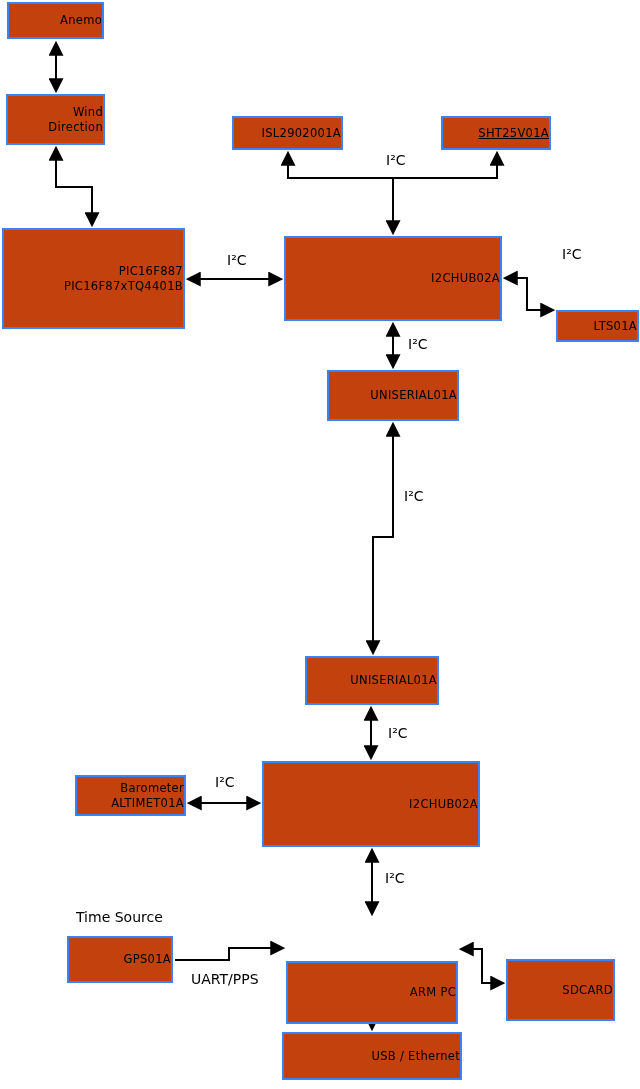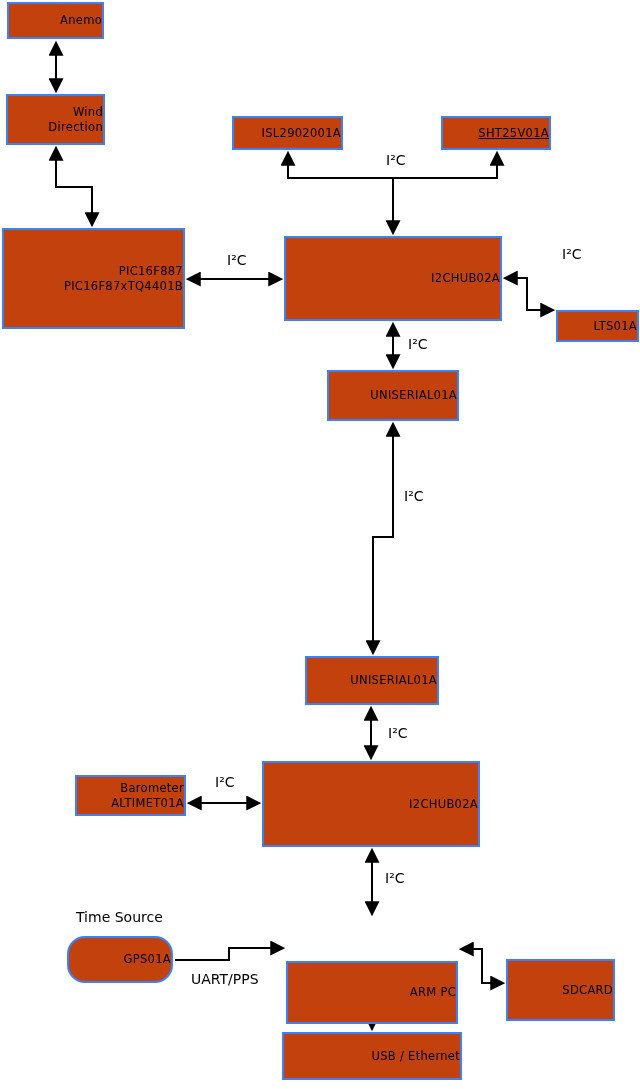--- a/index.html
+++ b/index.html
@@ -110,21 +110,21 @@
 
   <div class="node" style="left:262px; top:761px; width:218px; height:86px;">
     <span>I2CHUB02A</span>
   </div>
 
   <div class="node" style="left:75px; top:775px; width:111px; height:41px;">
     <span>Barometer</span>
     <span>ALTIMET01A</span>
   </div>
 
-  <div class="node" style="left:67px; top:936px; width:106px; height:47px;border-radius:18px;">
+  <div class="node" style="left:67px; top:936px; width:106px; height:47px;">
     <span>GPS01A</span>
   </div>
 
   <div class="node" style="left:286px; top:917px; width:172px; height:63px;margin-top:44px;">
     <span>ARM PC</span>
   </div>
 
   <div class="node" style="left:506px; top:959px; width:109px; height:62px;">
     <span>SDCARD</span>
   </div>

